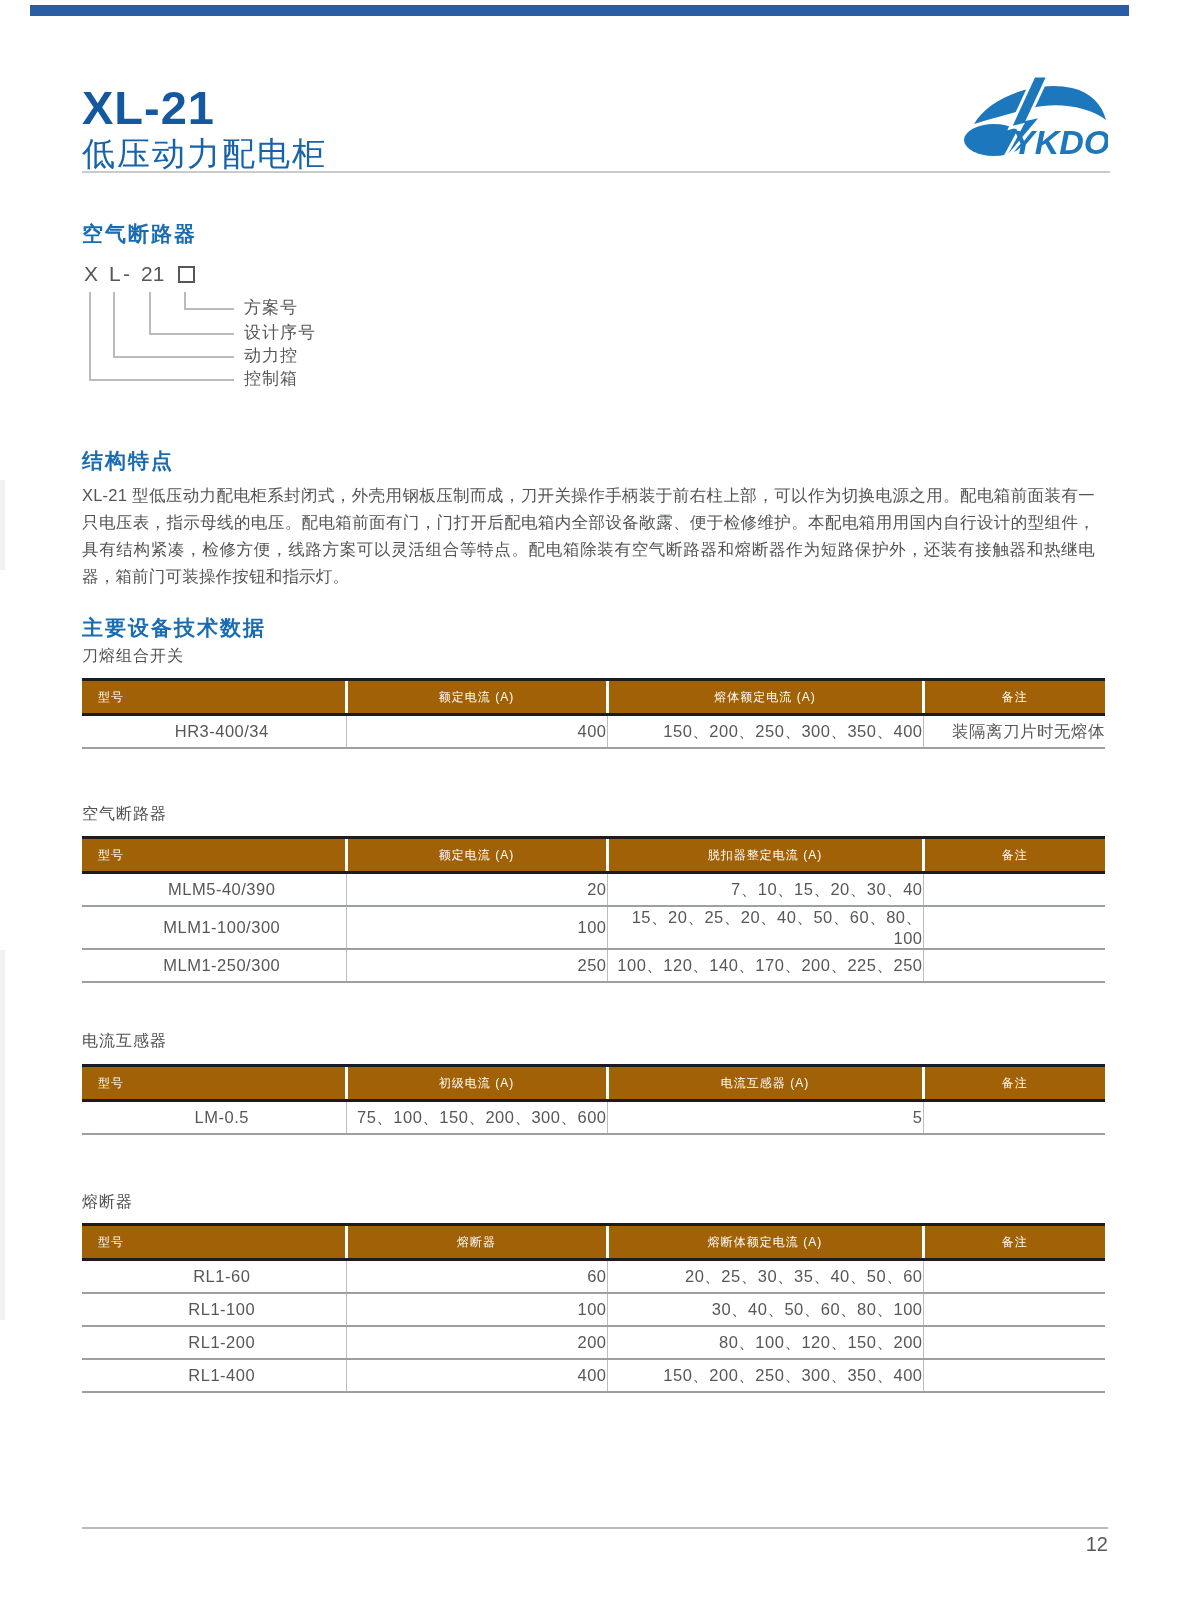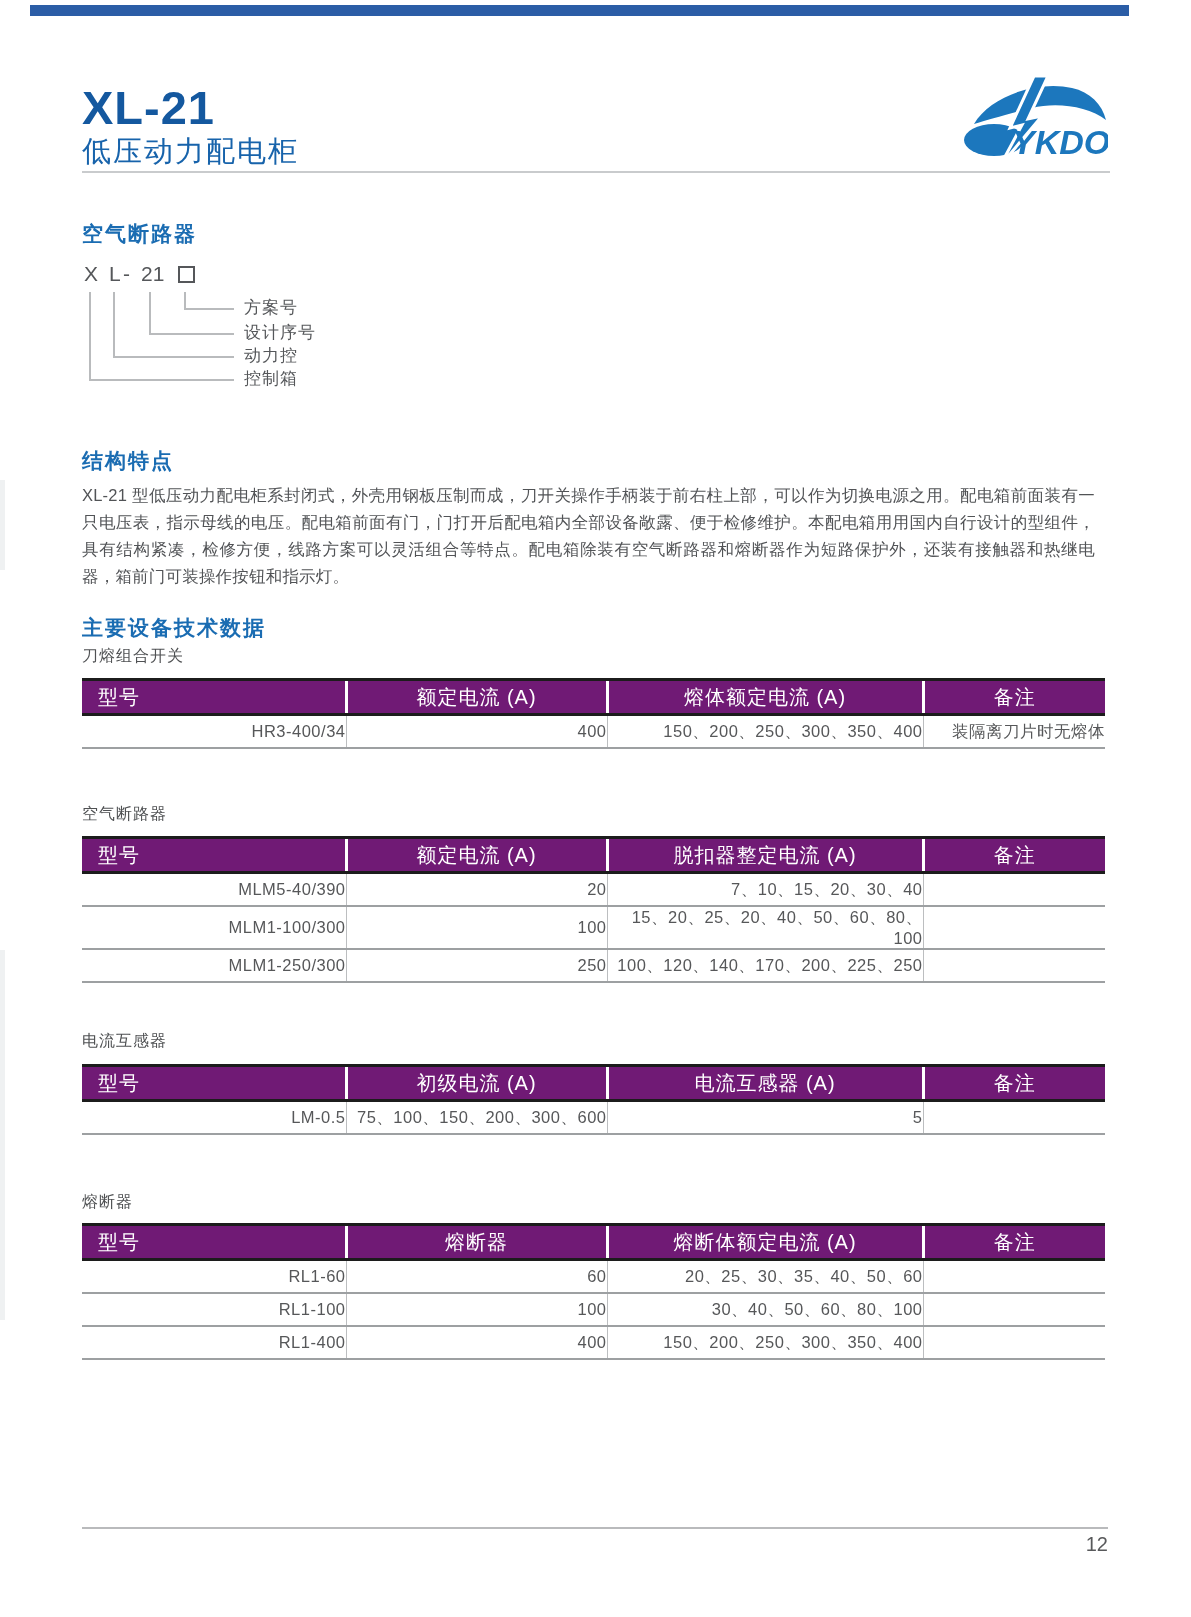--- a/index.html
+++ b/index.html
@@ -6,21 +6,21 @@
   .page{position:relative;width:1129px;height:1617px;background:#ffffff;overflow:hidden;
         font-family:"Liberation Sans","DejaVu Sans",sans-serif;}
   .abs{position:absolute;}
 
   
   .top-bar{left:30px;top:5px;width:1133px;height:11px;background:#2b5da6;}
   .edge-strip{left:0;width:5px;background:#eff1f2;}
 
   
   .title{left:82px;top:80px;font-size:47px;font-weight:bold;color:#14589f;letter-spacing:1px;}
-  .subtitle{left:82px;top:132px;font-size:29px;color:#1763ab;letter-spacing:2px;}
+  .subtitle{left:82px;top:132px;font-size:33px;color:#1763ab;letter-spacing:2px;}
   .hdr-rule{left:82px;top:171px;width:1028px;height:2px;background:#c9cbcd;}
   .logo{left:960px;top:72px;width:148px;height:96px;}
 
   
   .sec-head{font-size:21px;font-weight:bold;color:#1a6cb2;letter-spacing:2px;}
 
   
   .code-part{position:absolute;top:262px;font-size:21px;color:#55575a;font-weight:400;}
   .code-box{position:absolute;top:266px;width:13px;height:13px;border:2px solid #55575a;}
   .code-box span{visibility:hidden;}
@@ -29,29 +29,29 @@
 
   
   .para{left:82px;top:482px;width:1013px;font-size:16.5px;line-height:27px;color:#515356;
         text-align:justify;letter-spacing:0.2px;}
 
   
   .tbl-caption{font-size:16px;color:#4f5153;letter-spacing:1px;}
 
   
   table.data{position:absolute;left:82px;width:1023px;border-collapse:collapse;table-layout:fixed;}
-  table.data thead th{background:#701a75;color:#ffffff;font-weight:400;font-size:20px;
+  table.data thead th{background:#a16207;color:#ffffff;font-weight:400;font-size:12px;
         height:32px;border-top:3px solid #1c1c1c;border-bottom:3px solid #1c1c1c;
         text-align:center;padding:0;letter-spacing:1px;}
   table.data thead th + th{border-left:3px solid #ffffff;}
   table.data thead th:first-child{text-align:left;padding-left:16px;}
   table.data tbody td{height:31px;font-size:16.5px;color:#565759;text-align:right;
         border-bottom:2px solid #9da0a2;padding:0;letter-spacing:0.5px;}
   table.data tbody td + td{border-left:1px solid #bcbec0;}
-  table.data tbody td:first-child{text-align:right;padding-left:16px;}
+  table.data tbody td:first-child{text-align:center;padding-left:16px;}
 
   
   .footer-rule{left:82px;top:1527px;width:1026px;height:2px;background:#b9babc;}
   .page-num{left:82px;top:1533px;width:1026px;text-align:right;font-size:20px;color:#58595b;}
 </style>
 </head>
 <body>
 
 <div class="page">
 
@@ -202,20 +202,26 @@
           <td>20、25、30、35、40、50、60</td>
           <td></td>
         </tr>
         <tr>
           <td>RL1-100</td>
           <td>100</td>
           <td>30、40、50、60、80、100</td>
           <td></td>
         </tr>
         <tr>
+          <td>RL1-200</td>
+          <td>200</td>
+          <td>80、100、120、150、200</td>
+          <td></td>
+        </tr>
+        <tr>
           <td>RL1-400</td>
           <td>400</td>
           <td>150、200、250、300、350、400</td>
           <td></td>
         </tr>
       </tbody>
   </table>
 
   <div class="abs footer-rule"></div>
   <div class="abs page-num">12</div>

